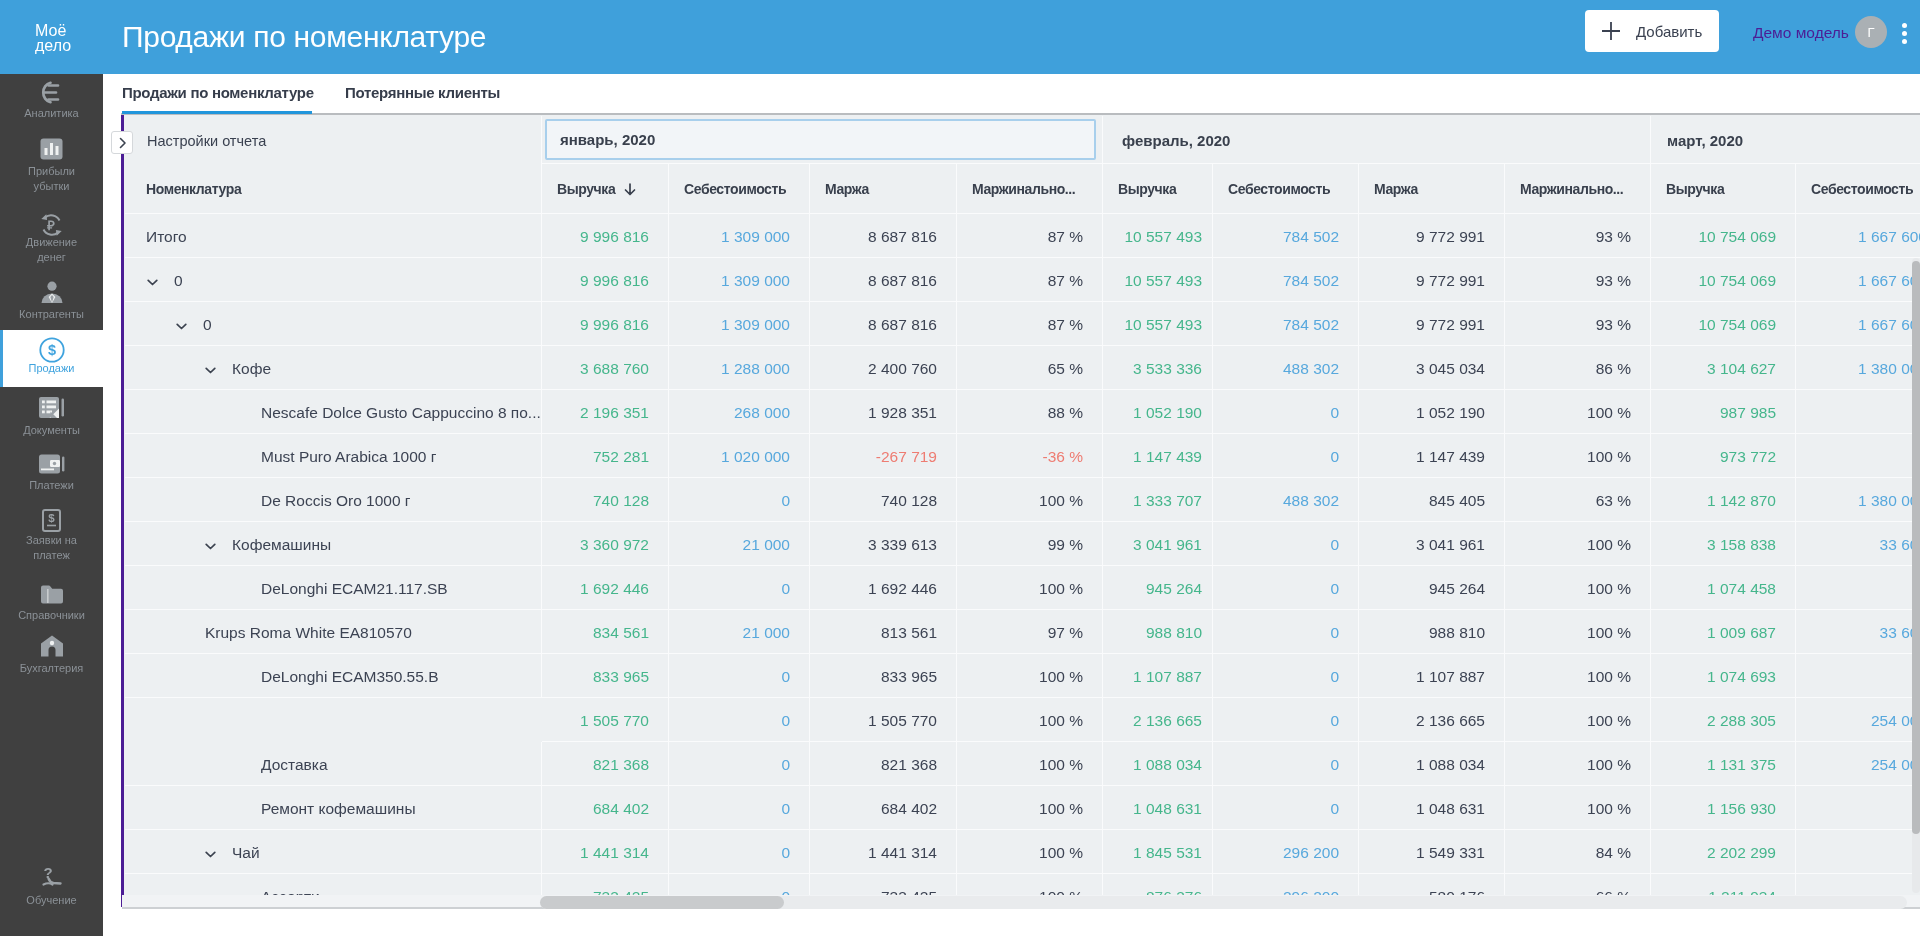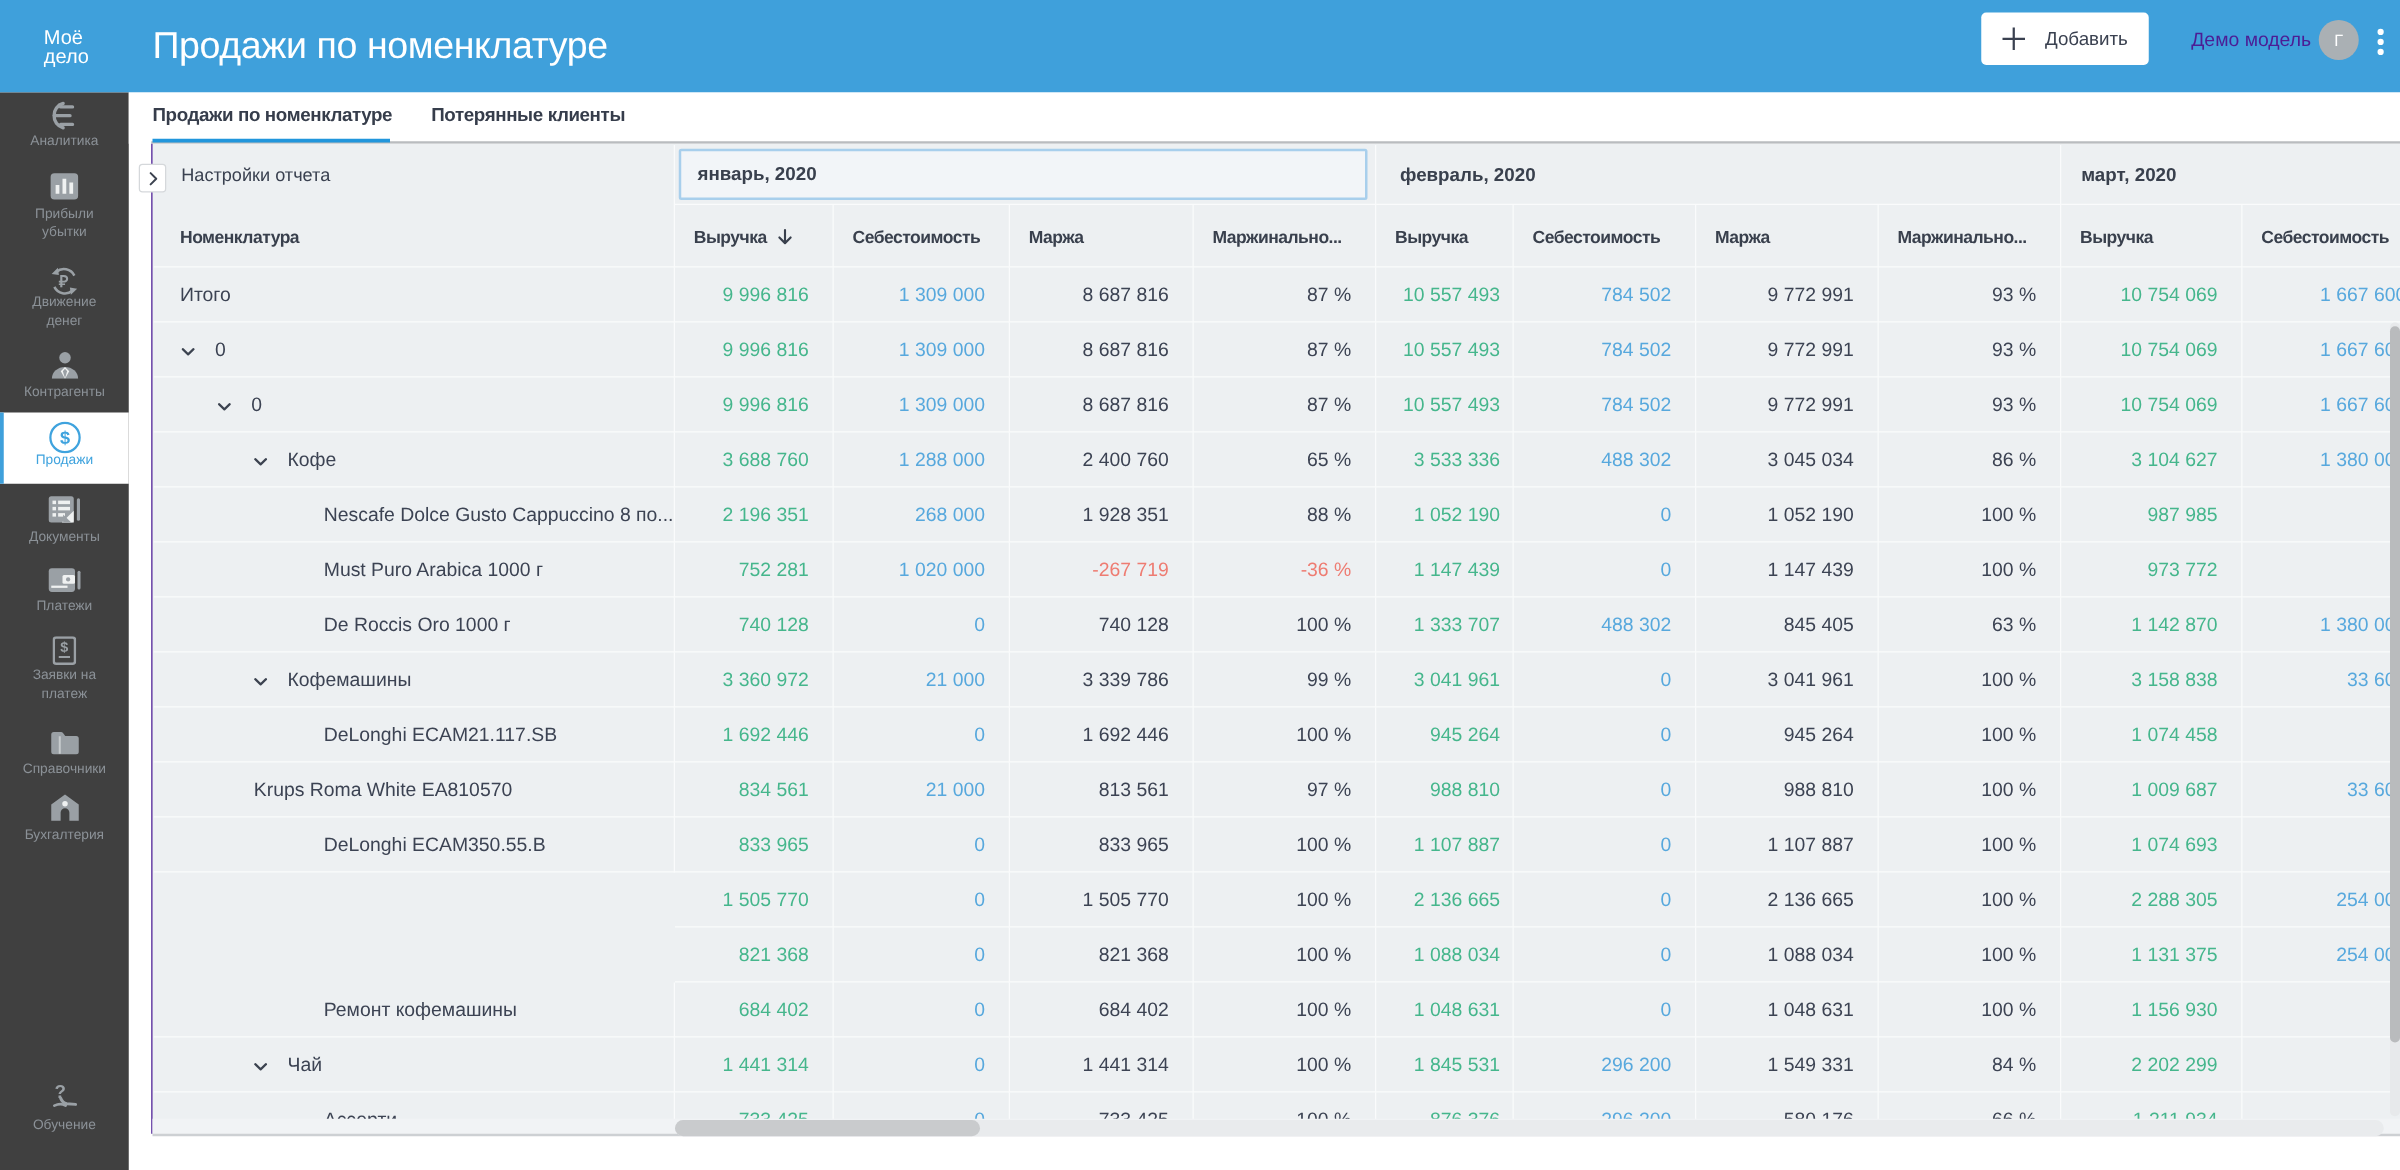--- a/index.html
+++ b/index.html
@@ -38,21 +38,21 @@
 
   
   .tabs { position:absolute; left:103px; top:74px; width:1817px; height:41px; background:#fff; }
   .tab { position:absolute; top:10px; font-size:15px; font-weight:700; color:#363d4b;
     letter-spacing:-0.3px; }
   .tabline { position:absolute; left:19px; top:37px; width:190px; height:3px; background:#2196dc; z-index:3; }
   .tabsborder { position:absolute; left:121px; top:113px; width:1799px; height:2px; background:#b9bcbf; }
 
   
   .twrap { position:absolute; left:121px; top:115px; width:1799px; height:792px;
-    overflow:hidden; background:#edf0f2; border-left:1px solid #4c1d95; }
+    overflow:hidden; background:#edf0f2; border-left:3px solid #4c1d95; }
   .tin { position:absolute; left:1px; top:1px; width:1821px; }
   .row { position:relative; width:1821px; height:44px; }
   .cell { position:absolute; top:0; height:100%; border-right:1px solid #fafbfc;
     border-bottom:1px solid #fafbfc; font-size:15.5px; color:#3c4353; }
   .num { text-align:right; padding:14px 19px 0 0; }
   .mrow { position:relative; width:1821px; height:48px; }
   .hrow { position:relative; width:1821px; height:50px; }
   .hcell { padding:17px 0 0 15px; font-weight:700; color:#39404d; font-size:14px;
     letter-spacing:-0.4px; }
   .name { padding-top:14px; white-space:nowrap; overflow:hidden; }
@@ -323,21 +323,21 @@
         <div class="cell num d" style="left:1380px;width:146px;">63 %</div>
         <div class="cell num g" style="left:1526px;width:145px;">1 142 870</div>
         <div class="cell num b" style="left:1671px;width:150px;border-right:none;">1 380 000</div>
       </div>
       <div class="row">
         <div class="cell name" style="left:0;width:417px;"><span style="padding-left:80px;display:inline-block;"><svg class="chev" width="11" height="7" viewBox="0 0 11 7">
               <path d="M1.2 1.3 L5.5 5.5 L9.8 1.3" fill="none" stroke="#3c4350" stroke-width="1.7" stroke-linecap="round" stroke-linejoin="round"></path>
             </svg>Кофемашины</span></div>
         <div class="cell num g" style="left:417px;width:127px;">3 360 972</div>
         <div class="cell num b" style="left:544px;width:141px;">21 000</div>
-        <div class="cell num d" style="left:685px;width:147px;">3 339 786</div>
+        <div class="cell num d" style="left:685px;width:147px;">3 339 613</div>
         <div class="cell num d" style="left:832px;width:146px;">99 %</div>
         <div class="cell num g" style="left:978px;width:110px;padding-right:10px;">3 041 961</div>
         <div class="cell num b" style="left:1088px;width:146px;">0</div>
         <div class="cell num d" style="left:1234px;width:146px;">3 041 961</div>
         <div class="cell num d" style="left:1380px;width:146px;">100 %</div>
         <div class="cell num g" style="left:1526px;width:145px;">3 158 838</div>
         <div class="cell num b" style="left:1671px;width:150px;border-right:none;">33 600</div>
       </div>
       <div class="row">
         <div class="cell name" style="left:0;width:417px;"><span style="padding-left:136px;display:inline-block;">DeLonghi ECAM21.117.SB</span></div>
@@ -384,20 +384,21 @@
         <div class="cell num d" style="left:685px;width:147px;">1 505 770</div>
         <div class="cell num d" style="left:832px;width:146px;">100 %</div>
         <div class="cell num g" style="left:978px;width:110px;padding-right:10px;">2 136 665</div>
         <div class="cell num b" style="left:1088px;width:146px;">0</div>
         <div class="cell num d" style="left:1234px;width:146px;">2 136 665</div>
         <div class="cell num d" style="left:1380px;width:146px;">100 %</div>
         <div class="cell num g" style="left:1526px;width:145px;">2 288 305</div>
         <div class="cell num b" style="left:1671px;width:150px;border-right:none;">254 000</div>
       </div>
       <div class="row">
+        <div class="cell name" style="left:0;width:417px;"><span style="padding-left:136px;display:inline-block;">Доставка</span></div>
         <div class="cell num g" style="left:417px;width:127px;">821 368</div>
         <div class="cell num b" style="left:544px;width:141px;">0</div>
         <div class="cell num d" style="left:685px;width:147px;">821 368</div>
         <div class="cell num d" style="left:832px;width:146px;">100 %</div>
         <div class="cell num g" style="left:978px;width:110px;padding-right:10px;">1 088 034</div>
         <div class="cell num b" style="left:1088px;width:146px;">0</div>
         <div class="cell num d" style="left:1234px;width:146px;">1 088 034</div>
         <div class="cell num d" style="left:1380px;width:146px;">100 %</div>
         <div class="cell num g" style="left:1526px;width:145px;">1 131 375</div>
         <div class="cell num b" style="left:1671px;width:150px;border-right:none;">254 000</div>

